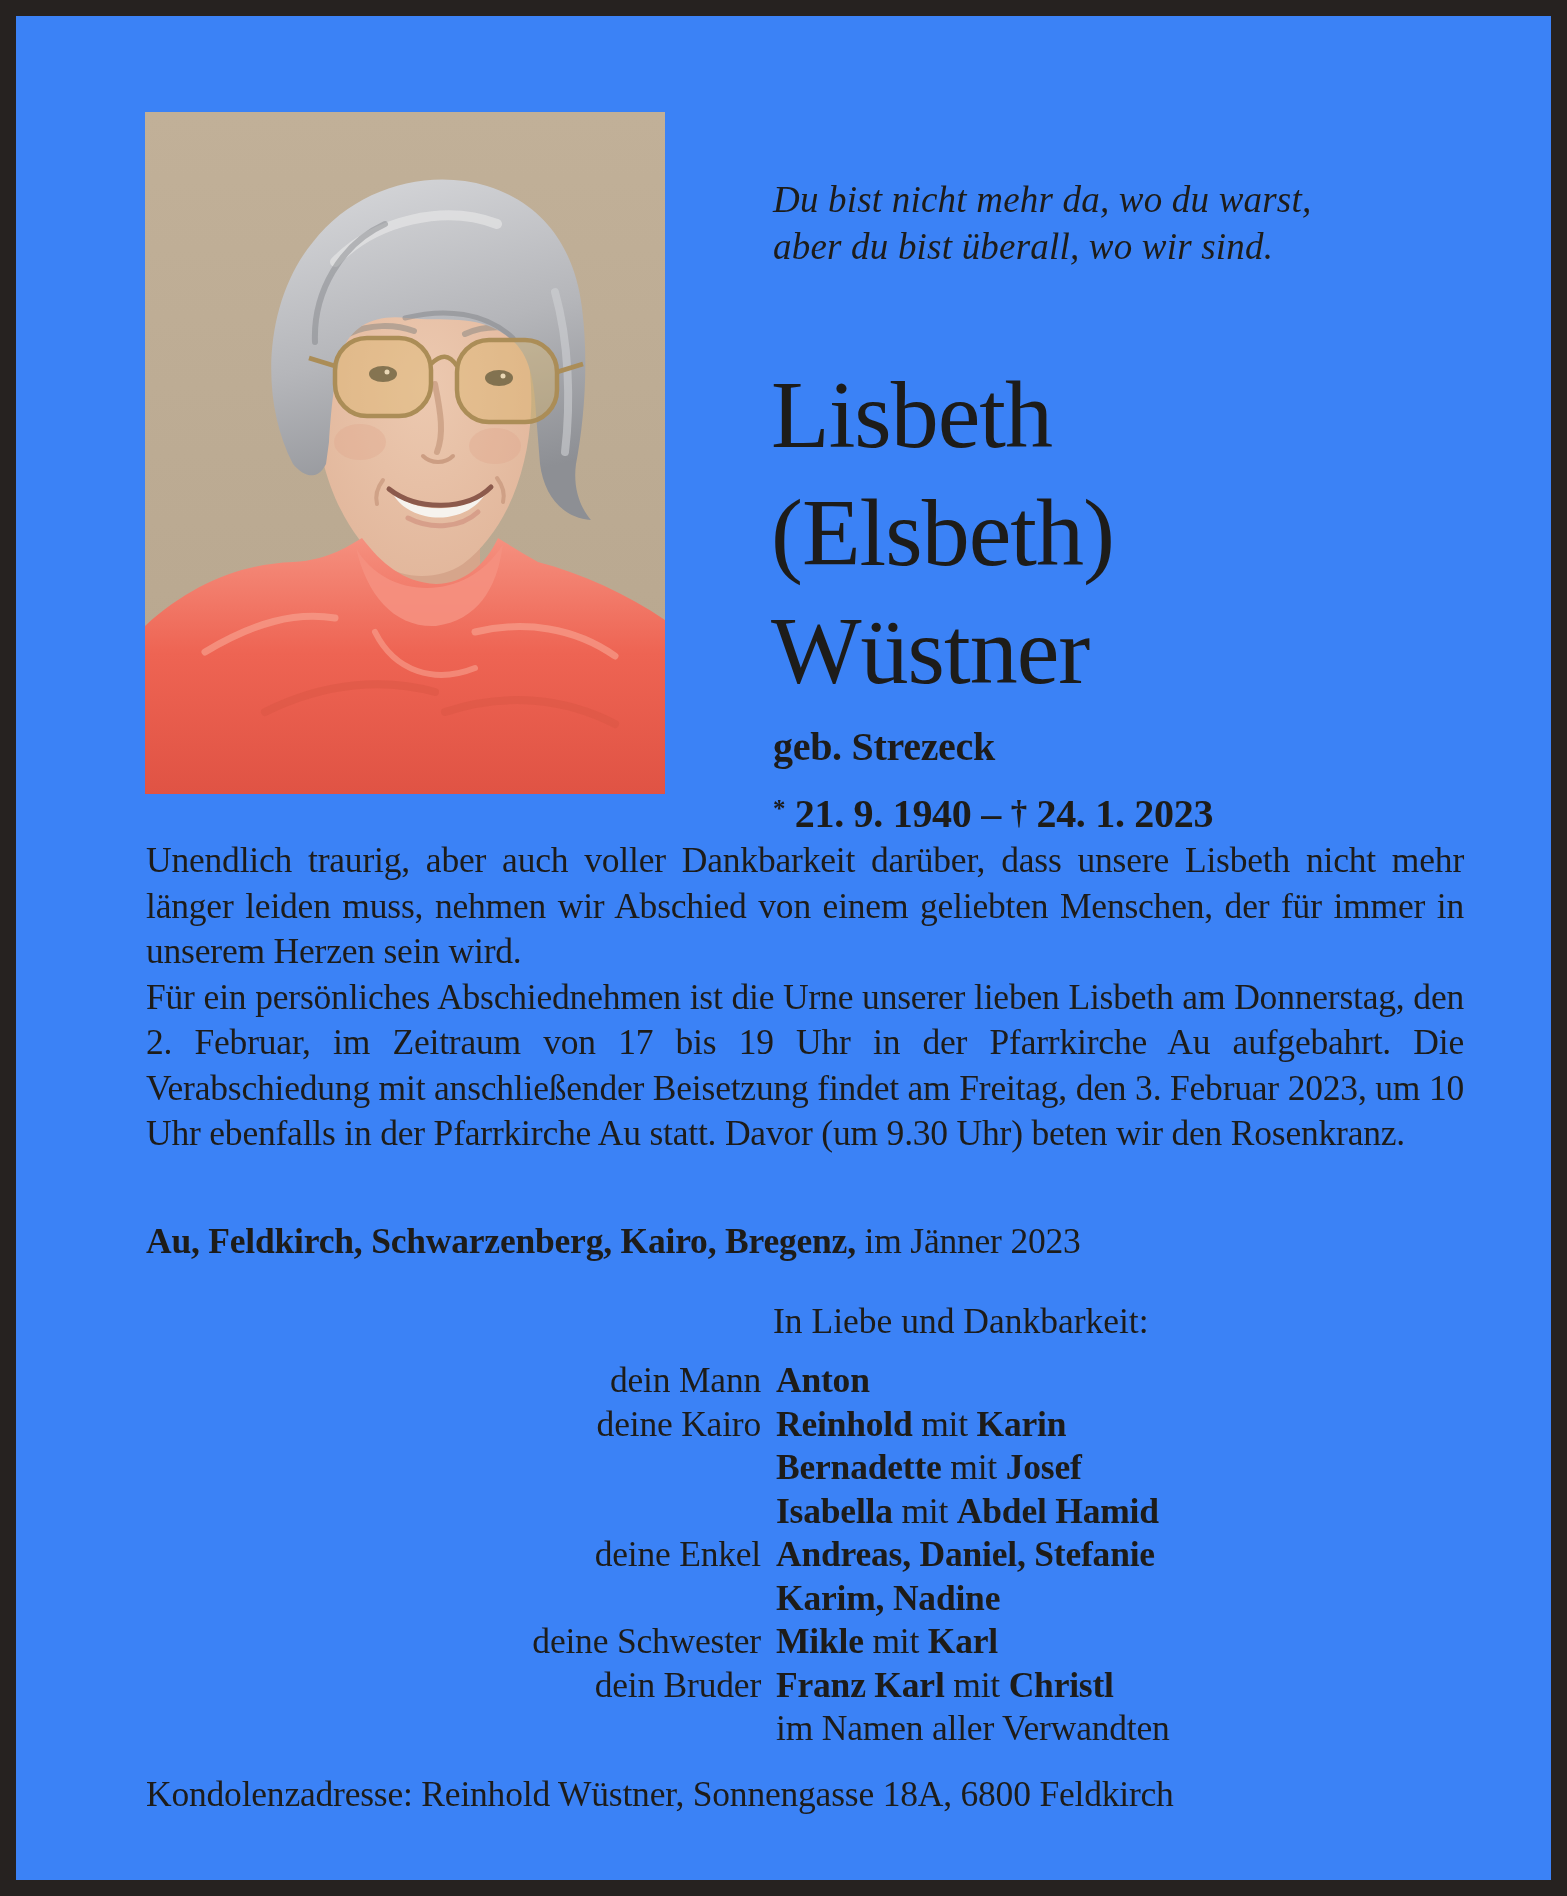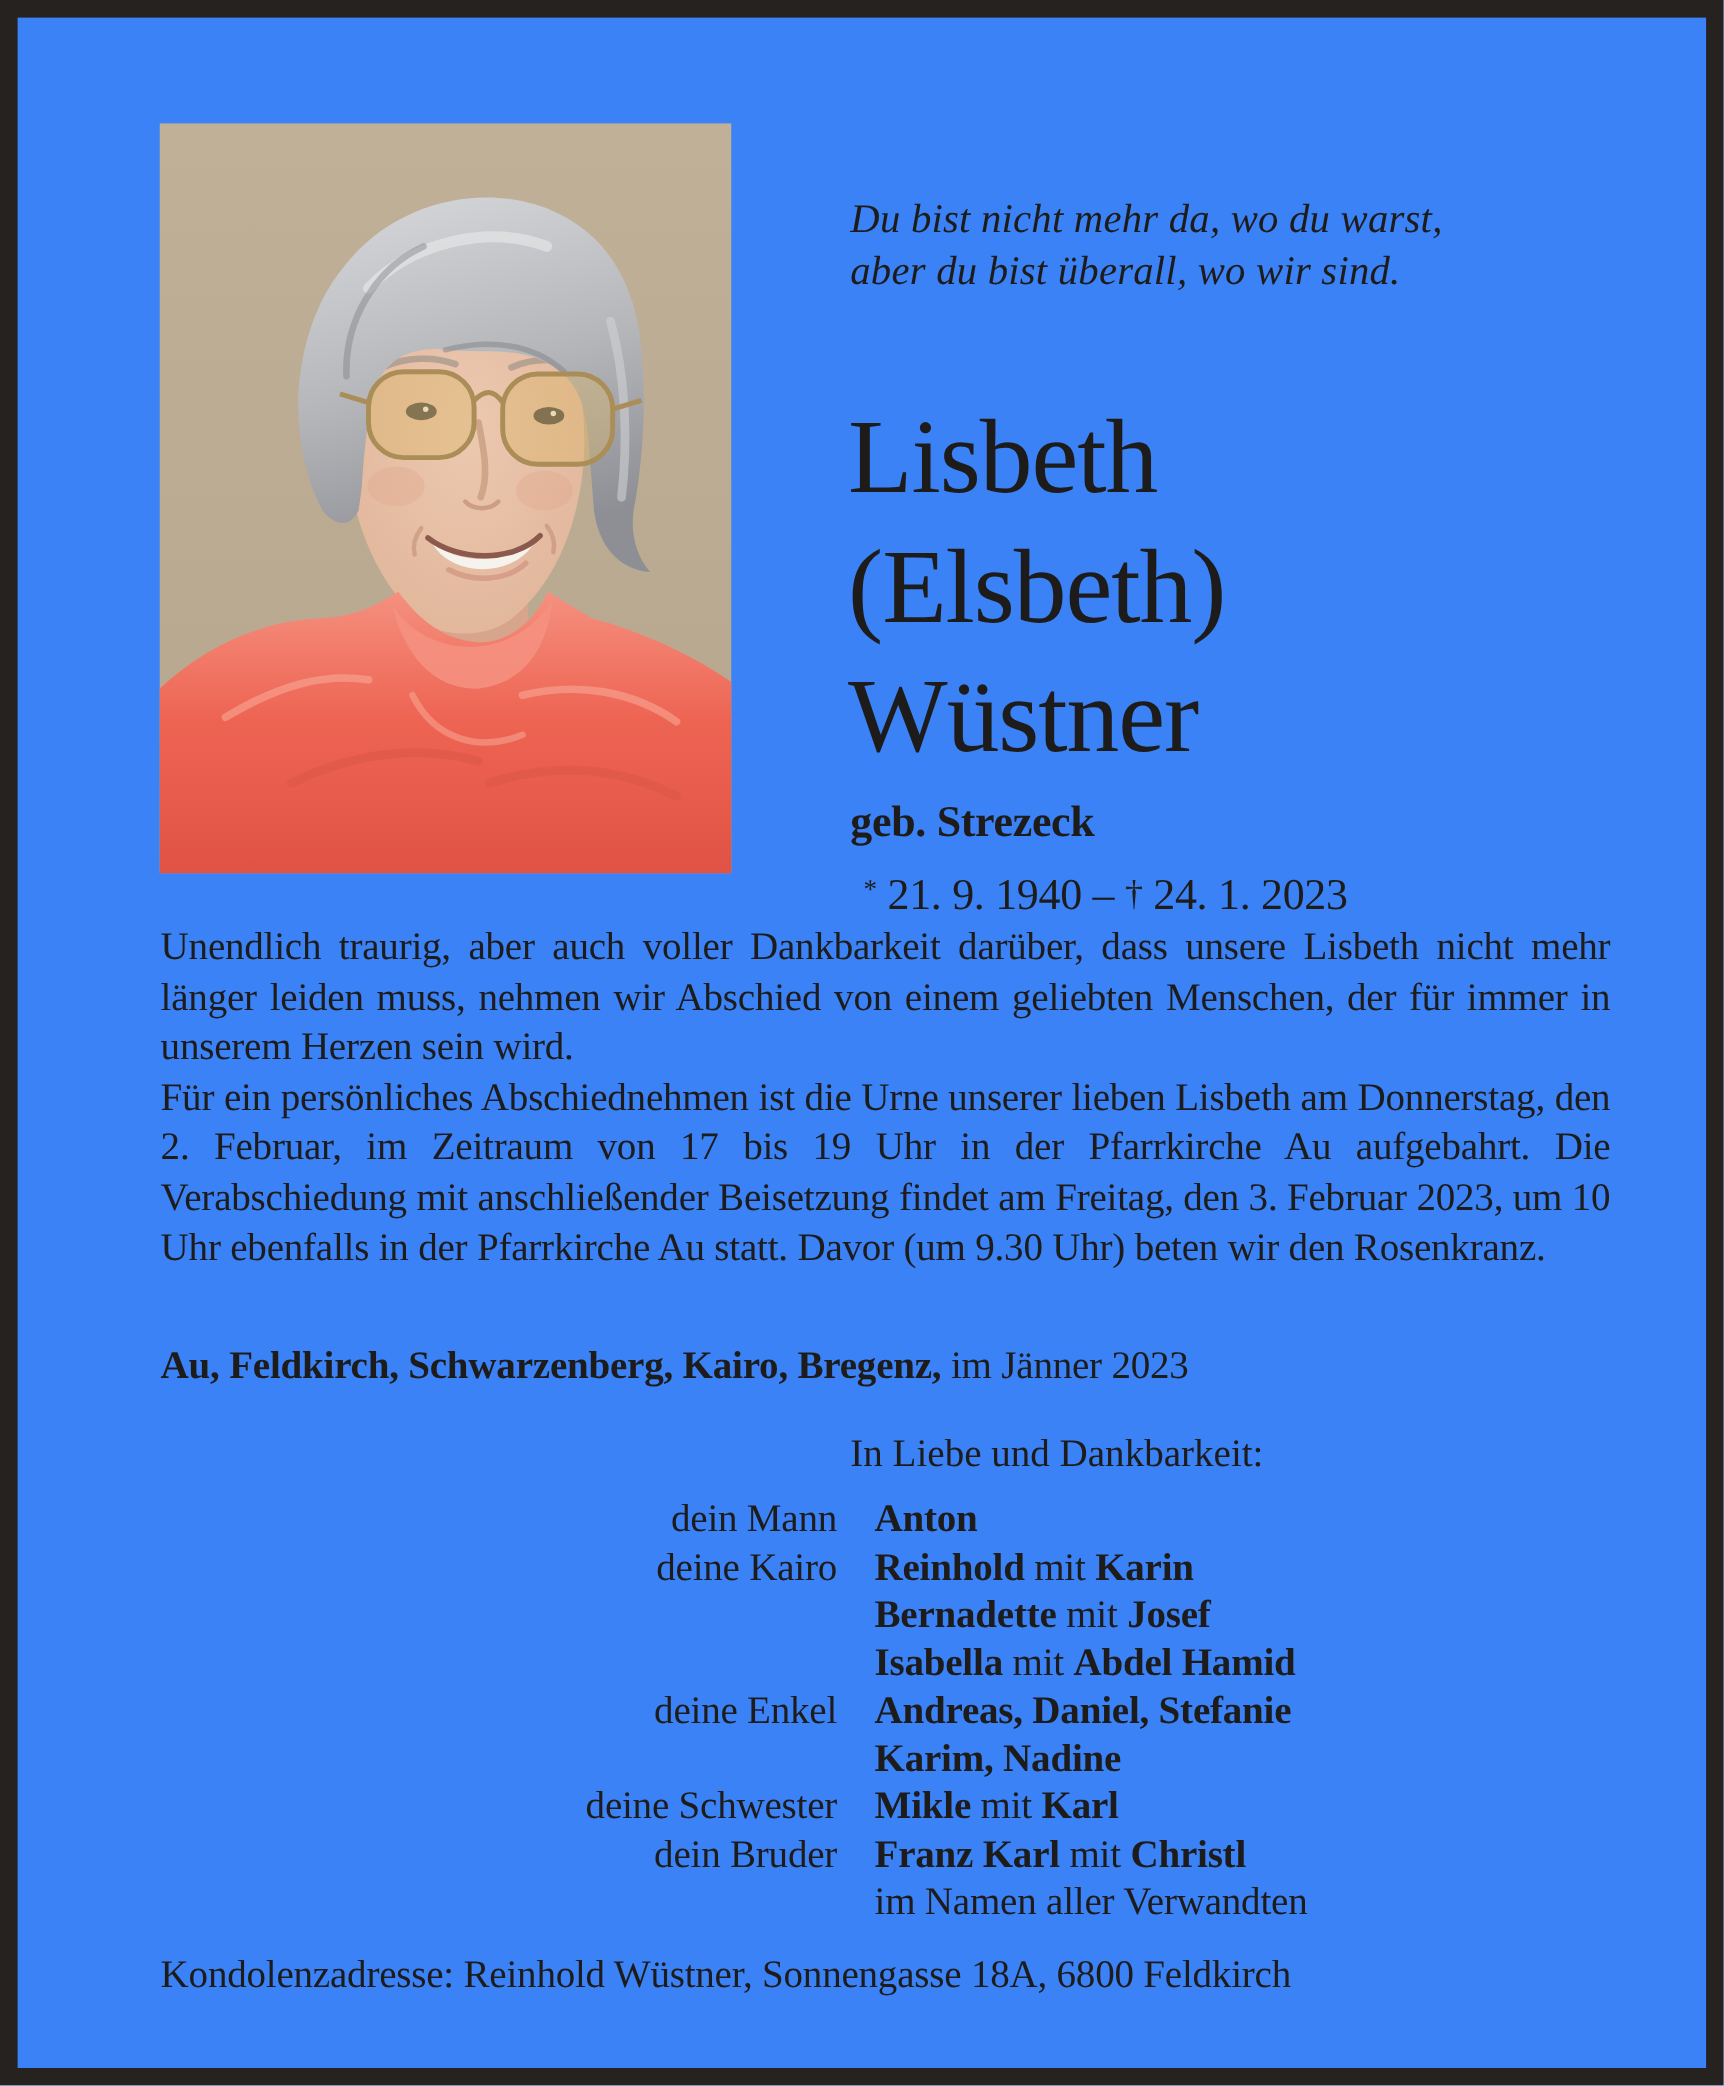--- a/index.html
+++ b/index.html
@@ -25,23 +25,22 @@
   .deceased-name{
     position:absolute; left:755px; top:340px;
     font-size:96px; line-height:118px; letter-spacing:-1px;
   }
   .maiden-name{
     position:absolute; left:757px; top:708px;
     font-size:40px; font-weight:bold; line-height:46px; letter-spacing:-.3px;
   }
   .life-dates{
     position:absolute; left:757px; top:768px;
-    font-size:40px; font-weight:normal; line-height:50px; letter-spacing:-.3px;
+    font-size:40px; font-weight:bold; line-height:50px; letter-spacing:-.3px;
     white-space:nowrap;
-    margin-left:12px;
   }
   .life-dates .sym-star{font-size:.62em; vertical-align:.42em;}
   .life-dates .sym-cross{font-size:.82em; vertical-align:.10em;}
 
   .announcement{
     position:absolute; left:130px; top:822px; width:1318px;
     font-size:35.5px; line-height:45.5px; text-align:justify; letter-spacing:-.2px;
   }
   .announcement p{margin:0; text-align:justify;}
 
@@ -52,21 +51,21 @@
   .dateline .places{font-weight:bold;}
 
   .closing-salutation{
     position:absolute; left:757px; top:1283px;
     font-size:35.5px; line-height:45px;
   }
   .family-list{
     position:absolute; left:130px; top:1343px; width:1320px;
     font-size:35.5px; line-height:43.5px; letter-spacing:-.2px;
   }
-  .family-row{display:flex;gap:19px;}
+  .family-row{display:flex;}
   .family-role{width:615px; text-align:right; flex:0 0 auto; margin-right:15px;}
   .family-names{flex:1;}
   .family-names .nm{font-weight:bold;}
 
   .condolence{
     position:absolute; left:130px; top:1756px; width:1330px;
     font-size:35.5px; line-height:45px; letter-spacing:-.2px;
   }
 </style>
 </head>

